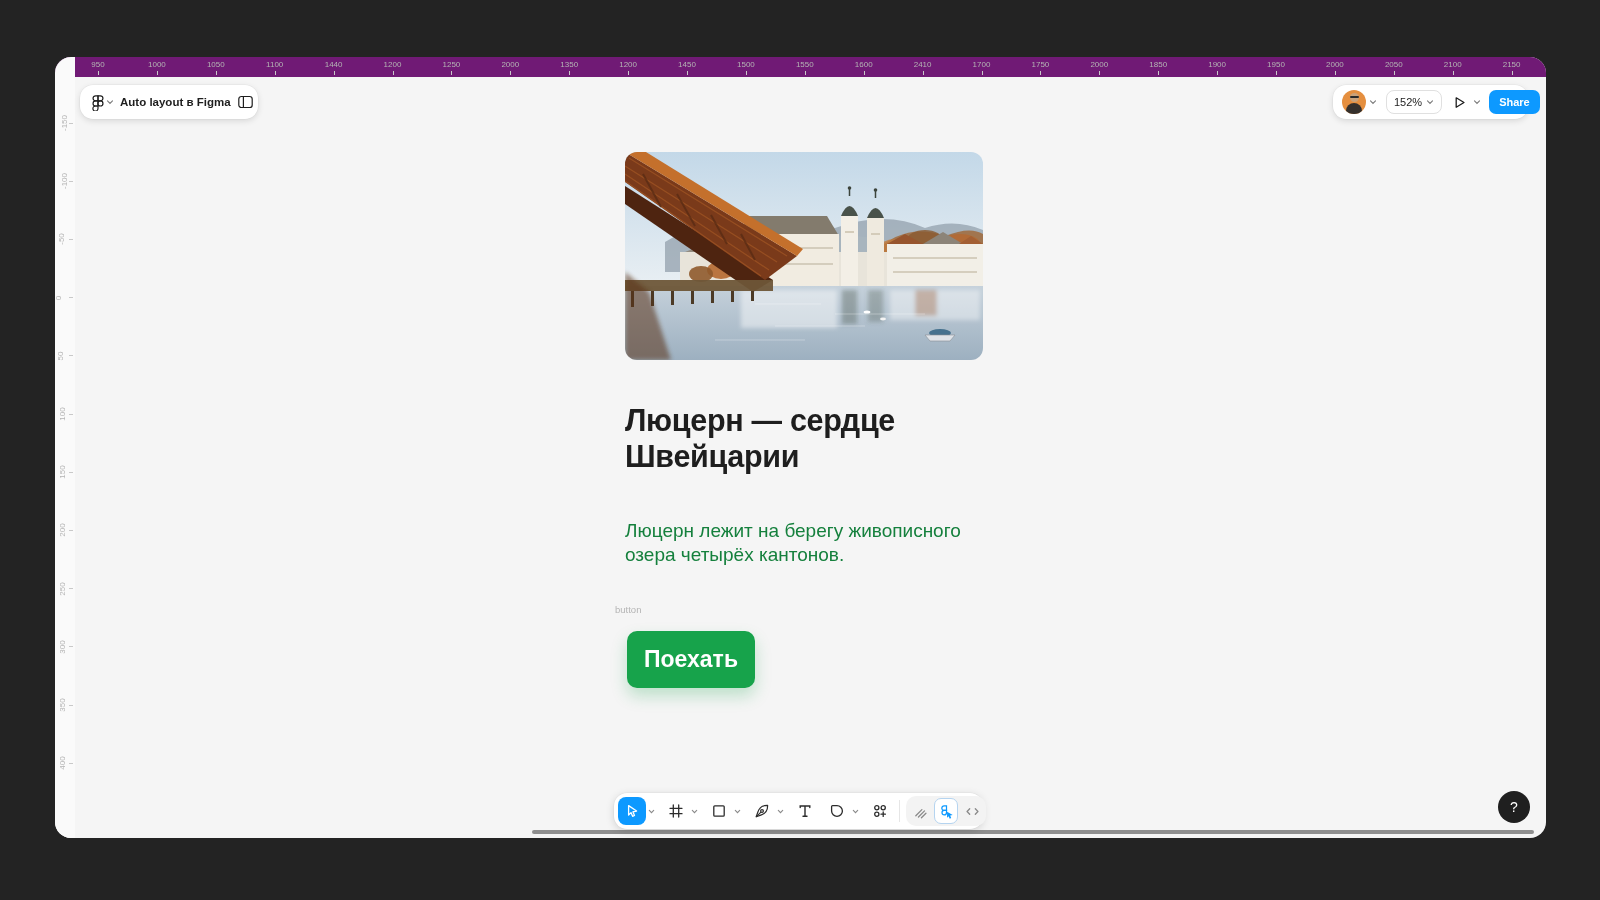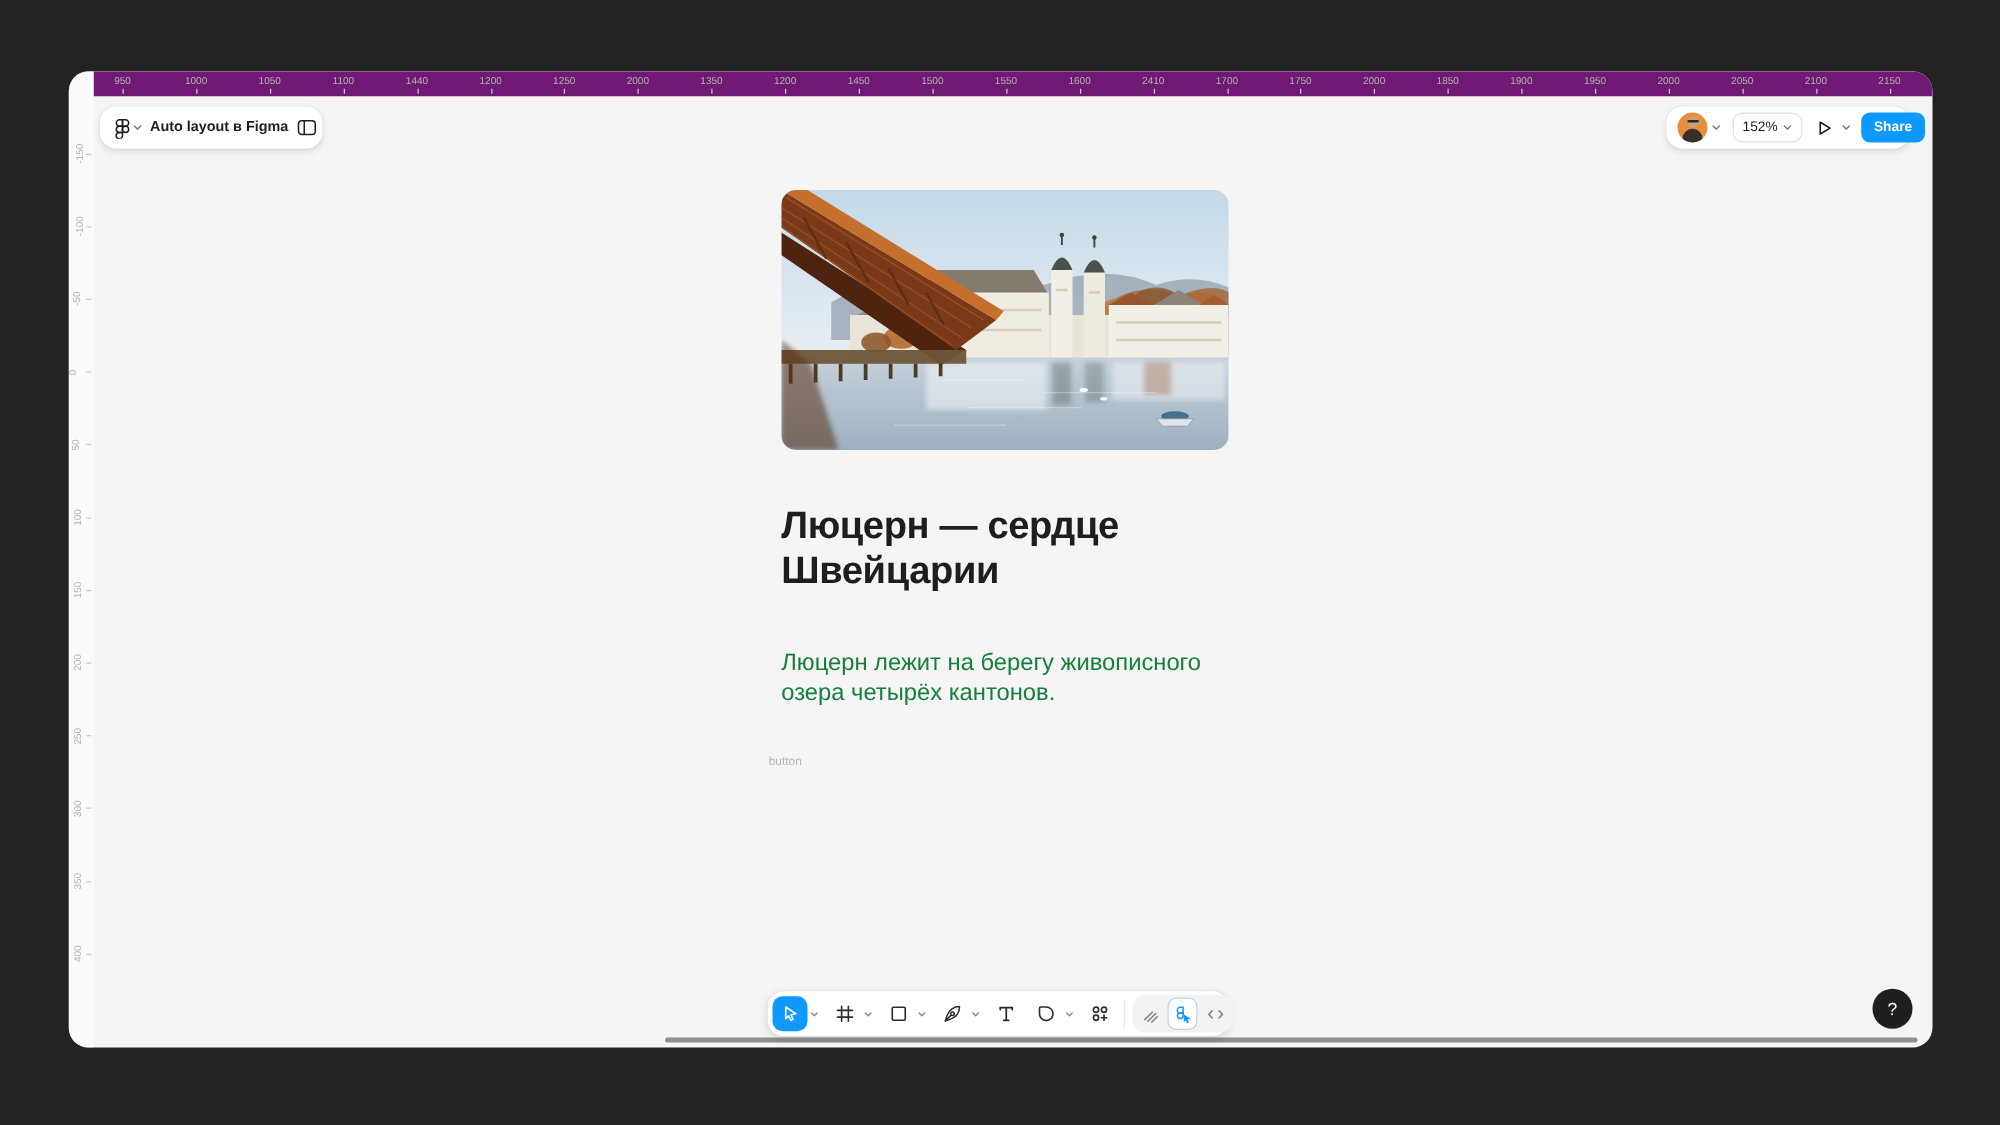--- a/index.html
+++ b/index.html
@@ -337,20 +337,21 @@
             <rect x="106" y="139" width="3" height="11"></rect>
           <rect x="126" y="139" width="3" height="10"></rect>
         </g>
         <polygon points="0,52 0,208 46,208 24,140 0,120" fill="#5a3018" opacity=".55" filter="url(#blur2)"></polygon>
       </svg>
     </div>
 
     <h1 class="headline">Люцерн — сердце Швейцарии</h1>
     <p class="bodytext">Люцерн лежит на берегу живописного озера четырёх кантонов.</p>
     <div class="tag">button</div>
+    <button class="cta">Поехать</button>
   </div>
 
   <div class="pill pill-left">
     <button class="iconbtn">
       <svg width="16" height="17" viewBox="0 0 16 17" fill="none" stroke="#1e1e1e" stroke-width="1.2">
         <path d="M8 1.8 H5.6 a2.55 2.55 0 0 0 0 5.1 H8 Z"></path>
         <path d="M8 1.8 h2.4 a2.55 2.55 0 0 1 0 5.1 H8 Z"></path>
         <path d="M8 6.9 H5.6 a2.55 2.55 0 0 0 0 5.1 H8 Z"></path>
         <circle cx="10.4" cy="9.45" r="2.55"></circle>
         <path d="M8 12 H5.6 a2.55 2.55 0 1 0 2.4 2.55 Z"></path>

